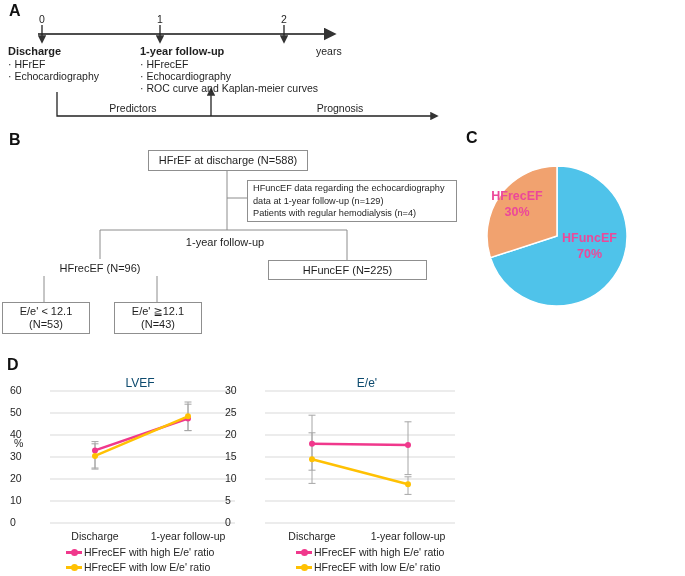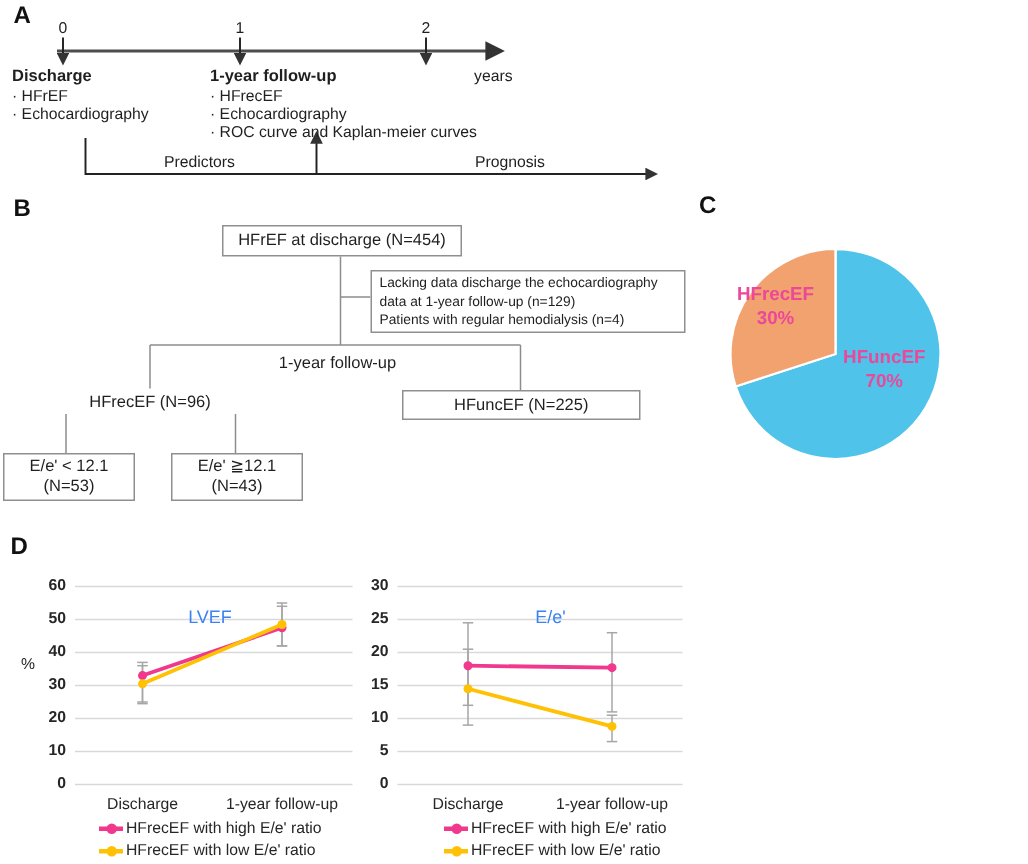--- a/index.html
+++ b/index.html
@@ -12,22 +12,22 @@
   .t11{font-size:11px;line-height:13px;}
   .bold{font-weight:bold;}
   .ctr{text-align:center;}
   .box{position:absolute;z-index:1;border:1px solid #8f8f8f;background:#ffffff;
        display:flex;flex-direction:column;justify-content:center;align-items:center;
        font-size:11px;line-height:13px;}
   .box-left{align-items:flex-start;}
   .nowrap{white-space:nowrap;}
   .excl{font-size:9.2px;line-height:12.6px;}
   .pie-label{font-size:12.5px;font-weight:bold;line-height:16px;color:#ec4899;}
-  .chart-title{font-size:12px;color:#3b82f6;margin-top:28px;}
-  .ytick{position:absolute;z-index:1;width:34px;text-align:right;font-size:10.5px;color:#262626;font-weight:bold;}
+  .chart-title{font-size:12px;color:#0c4a6e;}
+  .ytick{position:absolute;z-index:1;width:34px;text-align:left;font-size:10.5px;color:#262626;}
   .xtick{font-size:10.5px;color:#262626;}
   .legend{display:flex;flex-direction:column;gap:3px;}
   .lg-row{display:flex;align-items:center;height:12px;}
   .lg-marker{display:inline-block;width:16px;height:3px;position:relative;margin-right:2px;flex:none;}
   .lg-dot{position:absolute;left:5px;top:-2px;width:7px;height:7px;border-radius:50%;}
   .lg-label{font-size:10.5px;color:#262626;white-space:nowrap;}
 </style>
 </head>
 <body>
 
@@ -123,25 +123,25 @@
   <div class="abs t10 nowrap" style="left:140px;top:58px;text-align:center;">· HFrecEF</div>
   <div class="abs t10 nowrap" style="left:140px;top:70px;">· Echocardiography</div>
   <div class="abs t10 nowrap" style="left:140px;top:82px;">· ROC curve and Kaplan-meier curves</div>
 
   <div class="abs t10 ctr" style="left:93px;top:102px;width:80px;">Predictors</div>
   <div class="abs t10 ctr" style="left:300px;top:102px;width:80px;">Prognosis</div>
 
   <div class="abs panel-letter" style="left:9px;top:131px;">B</div>
 
   <div class="box" style="left:148px;top:150px;width:158px;height:19px;">
-    <div class="nowrap">HFrEF at discharge (N=454)</div>
+    <div class="nowrap">HFrEF at discharge (N=588)</div>
   </div>
 
   <div class="box box-left excl" style="left:247px;top:180px;width:203px;height:40px;padding-left:5px;">
-    <div class="nowrap">Lacking data discharge the echocardiography</div>
+    <div class="nowrap">HFuncEF data regarding the echocardiography</div>
     <div class="nowrap">data at 1-year follow-up (n=129)</div>
     <div class="nowrap">Patients with regular hemodialysis (n=4)</div>
   </div>
 
   <div class="abs t11 ctr" style="left:165px;top:236px;width:120px;">1-year follow-up</div>
   <div class="abs t11 ctr" style="left:52px;top:262px;width:96px;">HFrecEF (N=96)</div>
 
   <div class="box" style="left:268px;top:260px;width:157px;height:18px;">
     <div class="nowrap">HFuncEF (N=225)</div>
   </div>

